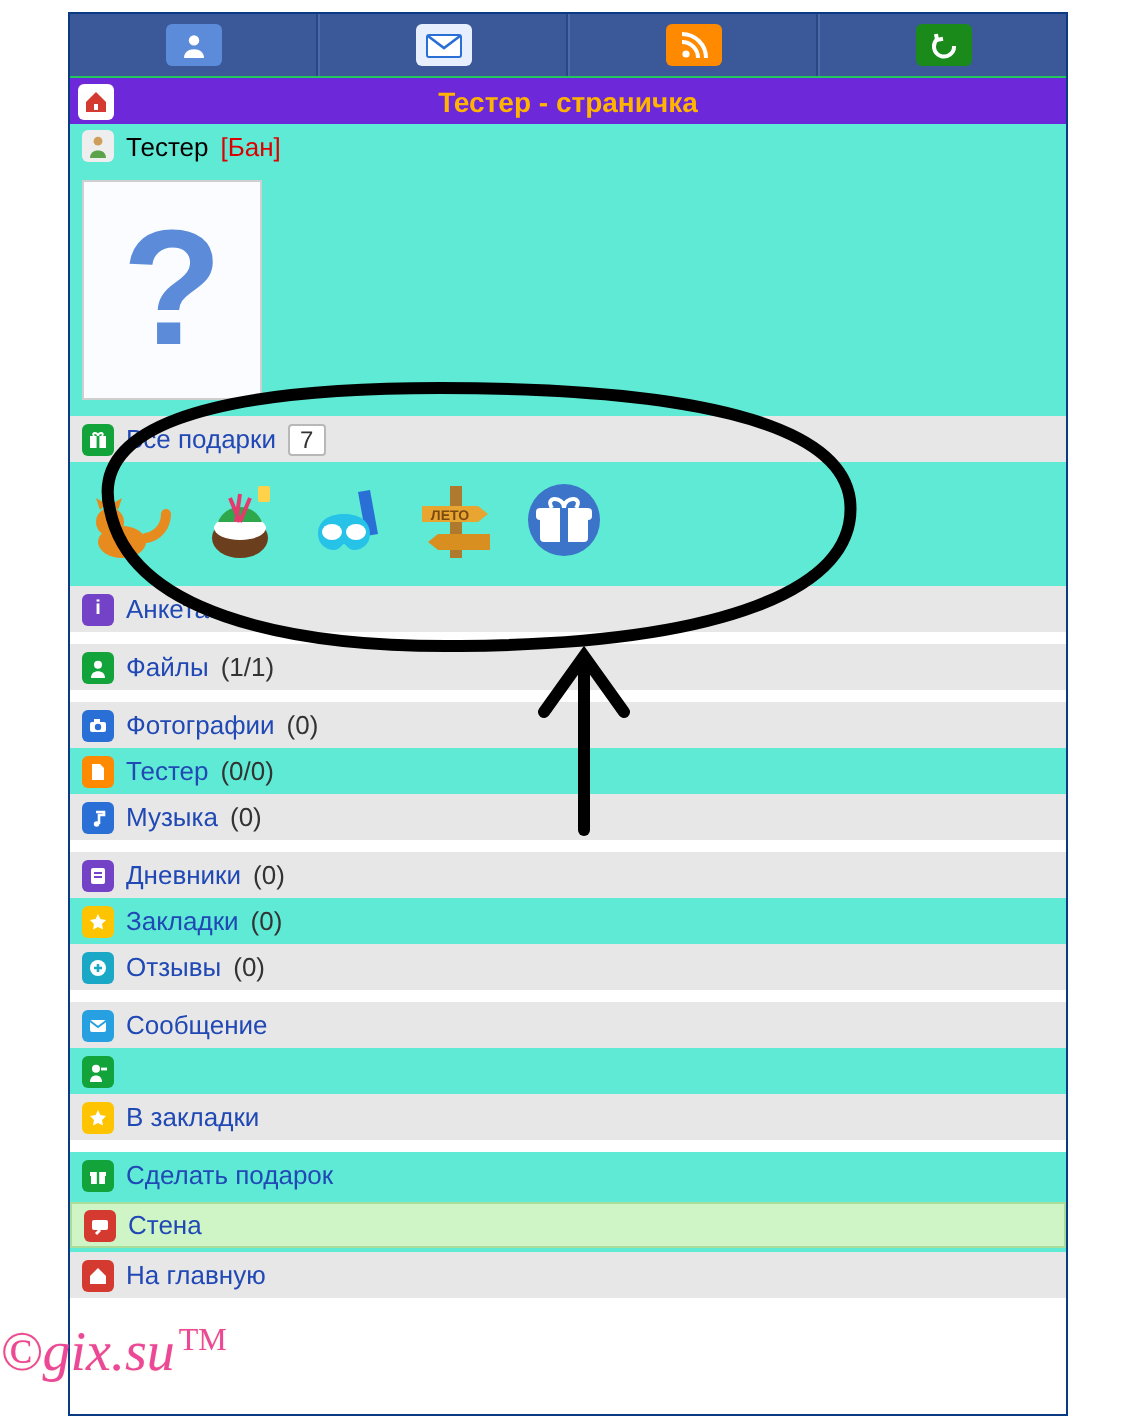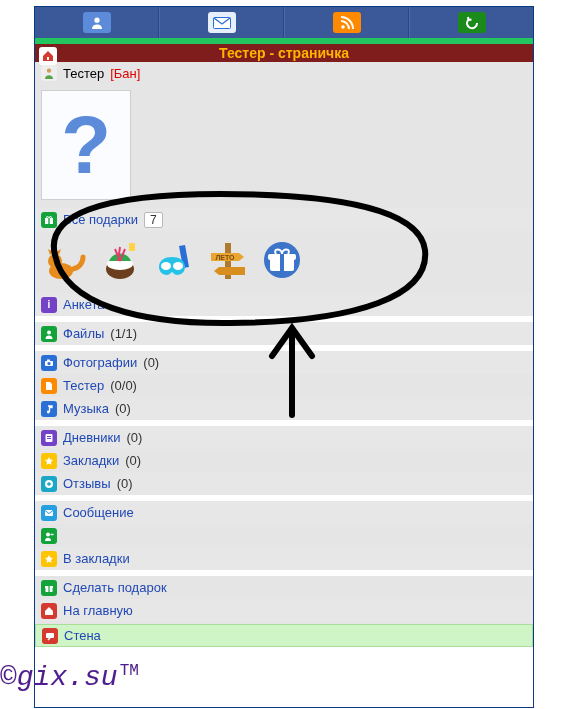--- a/index.html
+++ b/index.html
@@ -9,39 +9,39 @@
   .topnav{display:flex;height:31px;background:#3b5998}
   .topnav .cell{flex:1;display:flex;align-items:center;justify-content:center;border-right:1px solid #2b4781;border-left:1px solid #4a6aac}
   .topnav .cell:first-child{border-left:none}
   .topnav .cell:last-child{border-right:none}
   .topnav .btn{width:28px;height:21px;border-radius:3px;display:flex;align-items:center;justify-content:center}
   .ic-user{background:#5b8bd9}
   .ic-mail{background:#e7efff}
   .ic-rss{background:#ff8a00}
   .ic-reload{background:#1a8a1a}
   .ic-user svg,.ic-mail svg,.ic-rss svg,.ic-reload svg{display:block}
-  .titlebar{height:24px;background:#7f1d1d;color:#ffb400;display:flex;align-items:center;justify-content:center;border-top:6px solid #22c55e;font-weight:bold;font-size:14px;position:relative}
+  .titlebar{height:24px;background:#6d28d9;color:#ffb400;display:flex;align-items:center;justify-content:center;border-top:1px solid #22c55e;font-weight:bold;font-size:14px;position:relative}
   .home-btn{position:absolute;left:4px;top:3px;width:18px;height:18px;background:#fff;border-radius:3px;display:flex;align-items:center;justify-content:center}
   .home-btn svg{display:block}
-  .body{background:#e5e5e5}
+  .body{background:#5eead4}
   .userhead{height:22px;display:flex;align-items:center;padding:0 6px;gap:6px}
   .red{color:#d00}
   .ic{width:16px;height:16px;border-radius:3px;flex:0 0 16px;display:inline-flex;align-items:center;justify-content:center;font-size:10px;color:#fff;font-weight:bold}
   .avatar{margin:6px 6px 0 6px;width:90px;height:110px;border:1px solid #cfcfcf;background:#fafcff;display:flex;align-items:center;justify-content:center}
   .qmark{font-size:82px;font-weight:bold;color:#5b8bd9;line-height:1}
   .row{display:flex;align-items:center;height:23px;padding:0 6px;gap:6px}
   .alt{background:#e7e7e7}
   .link{color:#2149b5;cursor:pointer}
   .badge{background:#fff;border:1px solid #b8b8b8;border-radius:2px;padding:0 5px;height:16px;display:inline-flex;align-items:center;font-size:12px;color:#333}
   .gifts{display:flex;gap:8px;padding:6px 8px 10px 8px;align-items:center;height:62px}
   .gift{width:46px;height:46px;display:flex;align-items:center;justify-content:center}
   .muted{color:#333}
   .sep{height:6px;background:#fff}
   .greenbox{background:#cff5c6;border:1px solid #a8dd9a;margin:2px 0}
-  .watermark{position:absolute;left:0;bottom:16px;font-family:Liberation Mono, monospace;color:#4c1d95;font-size:28px;font-style:italic;pointer-events:none;text-shadow:0 0 1px rgba(220,180,60,.3)}
+  .watermark{position:absolute;left:0;bottom:16px;font-family:Liberation Serif, serif;color:#ec4899;font-size:28px;font-style:italic;pointer-events:none;text-shadow:0 0 1px rgba(220,180,60,.3)}
   .watermark .tm{font-size:16px;font-style:normal;position:relative;top:-10px;left:2px}
   
   .bg-green{background:#12a33b}.bg-blue{background:#2a6fd6}.bg-orange{background:#ff8a00}
   .bg-violet{background:#7442c6}.bg-yellow{background:#ffc400}.bg-teal{background:#1aa8c6}
   .bg-red{background:#d43a2f}.bg-cyan{background:#26a0e0}
   
   #ink{position:absolute;left:0;top:0;pointer-events:none}
 </style>
 </head>
 <body>
@@ -283,37 +283,37 @@
         <span class="ic bg-green">
           <svg width="10" height="10" viewBox="0 0 10 10">
               <rect x="1.5" y="4" width="7" height="5" fill="#fff"></rect>
               <rect x="1" y="3" width="8" height="2" fill="#fff"></rect>
               <rect x="4.4" y="3" width="1.2" height="6" fill="#12a33b"></rect>
             </svg>
         </span>
         <span class="link">Сделать подарок</span>
       </div>
 
-      <div class="row alt">
-        <span class="ic bg-red">
-          <svg width="10" height="10" viewBox="0 0 10 10">
-              <path d="M1 5l4-4 4 4v4H1z" fill="#fff"></path>
-            </svg>
-        </span>
-        <span class="link">На главную</span>
-      </div>
-
       <div class="row alt greenbox">
         <span class="ic bg-red">
           <svg width="10" height="10" viewBox="0 0 10 10">
               <rect x="1" y="2" width="8" height="5" rx="1" fill="#fff"></rect>
               <path d="M3 9l2-2" stroke="#fff" stroke-width="1.5"></path>
             </svg>
         </span>
         <span class="link">Стена</span>
+      </div>
+
+      <div class="row alt">
+        <span class="ic bg-red">
+          <svg width="10" height="10" viewBox="0 0 10 10">
+              <path d="M1 5l4-4 4 4v4H1z" fill="#fff"></path>
+            </svg>
+        </span>
+        <span class="link">На главную</span>
       </div>
     </div>
   </div>
 
   <svg id="ink" width="569" height="709">
     <g stroke="#000" stroke-width="6" fill="none" stroke-linecap="round">
 
       <path d="M55 255 C 45 215, 100 194, 220 194 C 340 194, 420 210, 425 250 C 430 295, 360 322, 230 323 C 140 324, 65 305, 55 255 Z"></path>
 
       <path d="M292 330 L292 415"></path>

